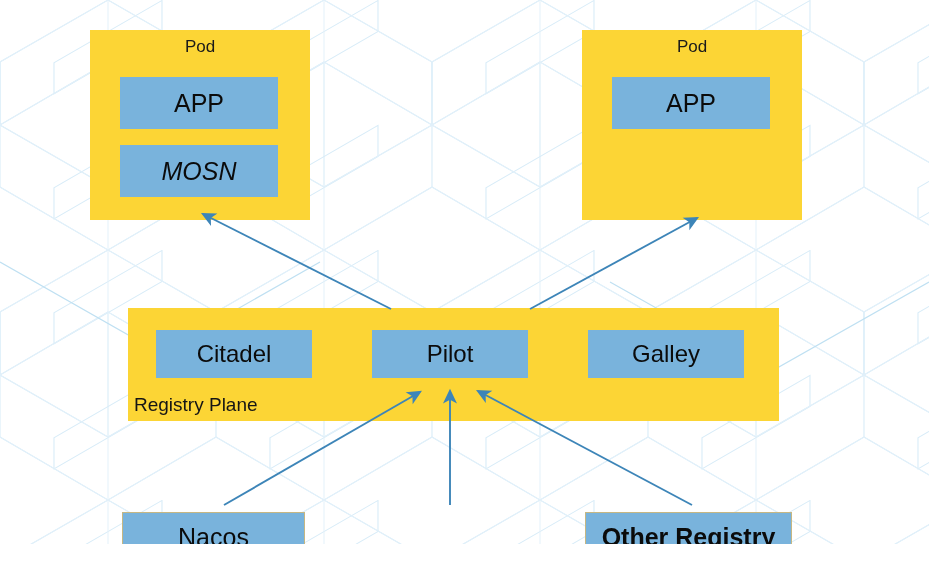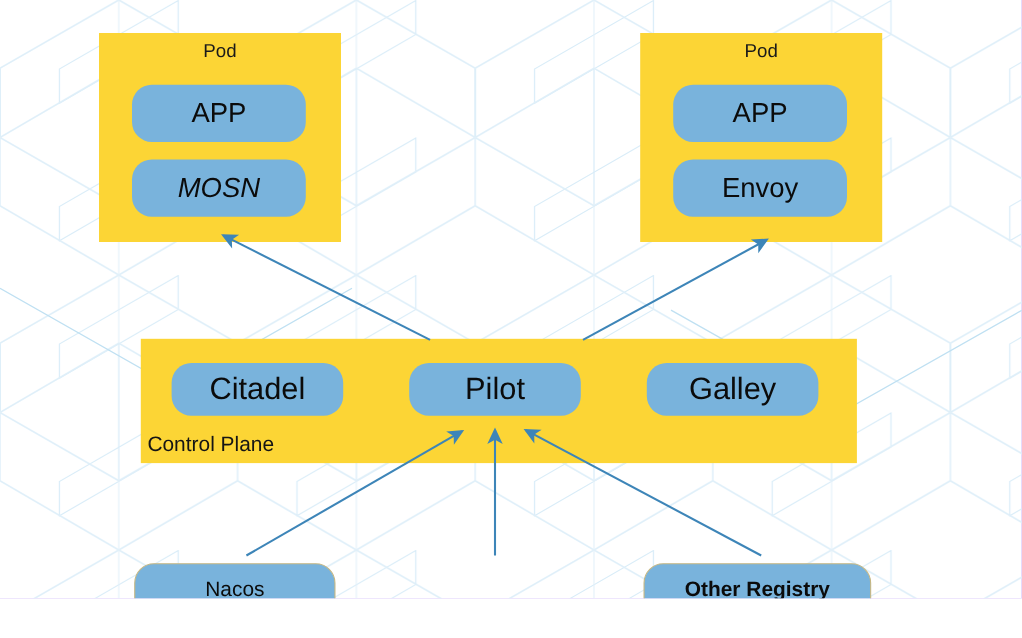--- a/index.html
+++ b/index.html
@@ -9,21 +9,21 @@
     background: #ffffff;
   }
   body {
     font-family: "Liberation Sans", "DejaVu Sans", sans-serif;
   }
 
   #canvas {
     position: relative;
     width: 929px;
     height: 544px;
-    background: #8b5cf6;
+    background: #737373;
     overflow: hidden;
   }
 
   
   #watermark {
     position: absolute;
     inset: 0;
     z-index: 0;
     pointer-events: none;
   }
@@ -43,21 +43,20 @@
     background: #fcd535;
   }
 
   .bluebox {
     background: #79b3dc;
     display: flex;
     align-items: center;
     justify-content: center;
     color: #0b0b0b;
     box-sizing: border-box;
-    border-radius: 18px;
   }
 
   .bluebox.bordered {
     border: 1px solid #c6b783;
   }
 
   .label-center {
     position: absolute;
     text-align: center;
     color: #1a1a1a;
@@ -69,22 +68,22 @@
     position: absolute;
     text-align: left;
     color: #151515;
     z-index: 3;
     white-space: nowrap;
   }
 
   .t-pod   { font-size: 17px; }
   .t-inner { font-size: 25px; }
   .t-plane { font-size: 19px; }
-  .t-comp  { font-size: 28px; }
-  .t-reg   { font-size: 19px; }
+  .t-comp  { font-size: 24px; }
+  .t-reg   { font-size: 25px; }
 
   #arrows {
     position: absolute;
     inset: 0;
     z-index: 4;
     pointer-events: none;
   }
 </style>
 </head>
 <body>
@@ -129,25 +128,24 @@
 
   <div class="node bluebox t-inner" style="left:120px; top:77px; width:158px; height:52px;">APP</div>
 
   <div class="node bluebox t-inner" style="left:120px; top:145px; width:158px; height:52px;font-style:italic;">MOSN</div>
 
   <div class="node pod" style="left:582px; top:30px; width:220px; height:190px;"></div>
   <div class="label-center t-pod" style="left:582px; top:37px; width:220px;">Pod</div>
 
   <div class="node bluebox t-inner" style="left:612px; top:77px; width:158px; height:52px;">APP</div>
 
-  <div class="node bluebox t-inner" style="left:612px; top:145px; width:158px; height:52px;">Envoy</div>
 
   <div class="node plane" style="left:128px; top:308px; width:651px; height:113px;"></div>
 
-  <div class="label-left t-plane" style="left:134px; top:394px;">Control Plane</div>
+  <div class="label-left t-plane" style="left:134px; top:394px;">Registry Plane</div>
 
   <div class="node bluebox t-comp" style="left:156px; top:330px; width:156px; height:48px;">Citadel</div>
 
   <div class="node bluebox t-comp" style="left:372px; top:330px; width:156px; height:48px;">Pilot</div>
 
   <div class="node bluebox t-comp" style="left:588px; top:330px; width:156px; height:48px;">Galley</div>
 
   <div class="node bluebox bordered t-reg" style="left:122px; top:512px; width:183px; height:50px;">Nacos</div>
 
 

